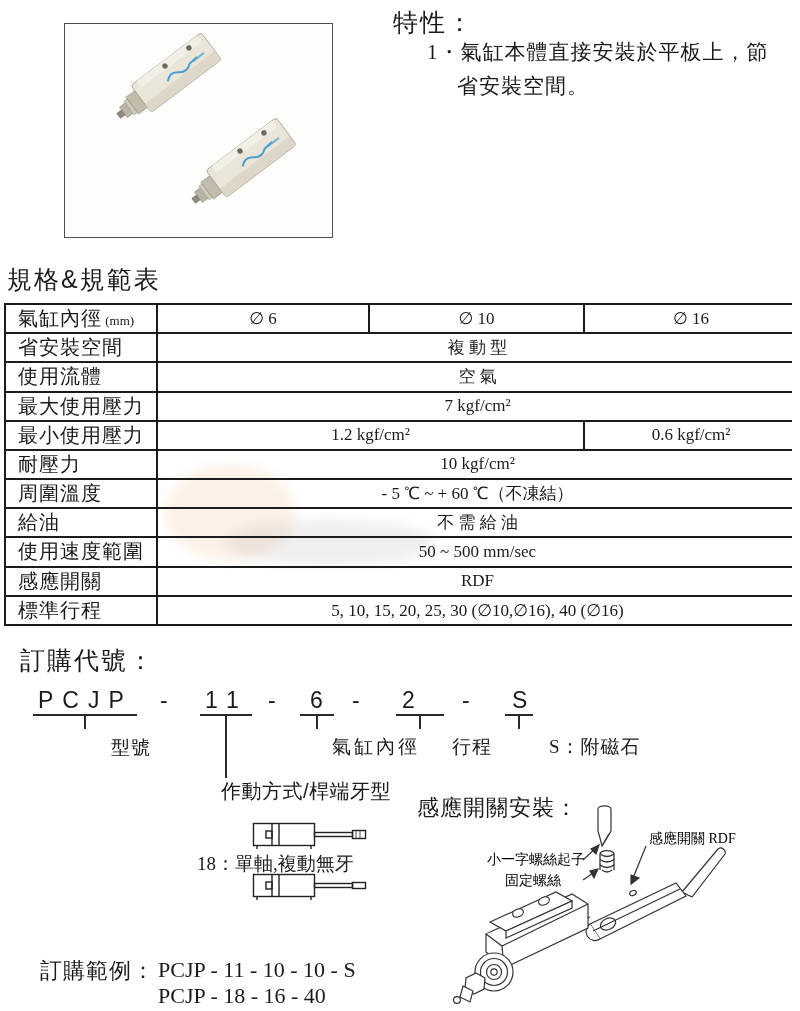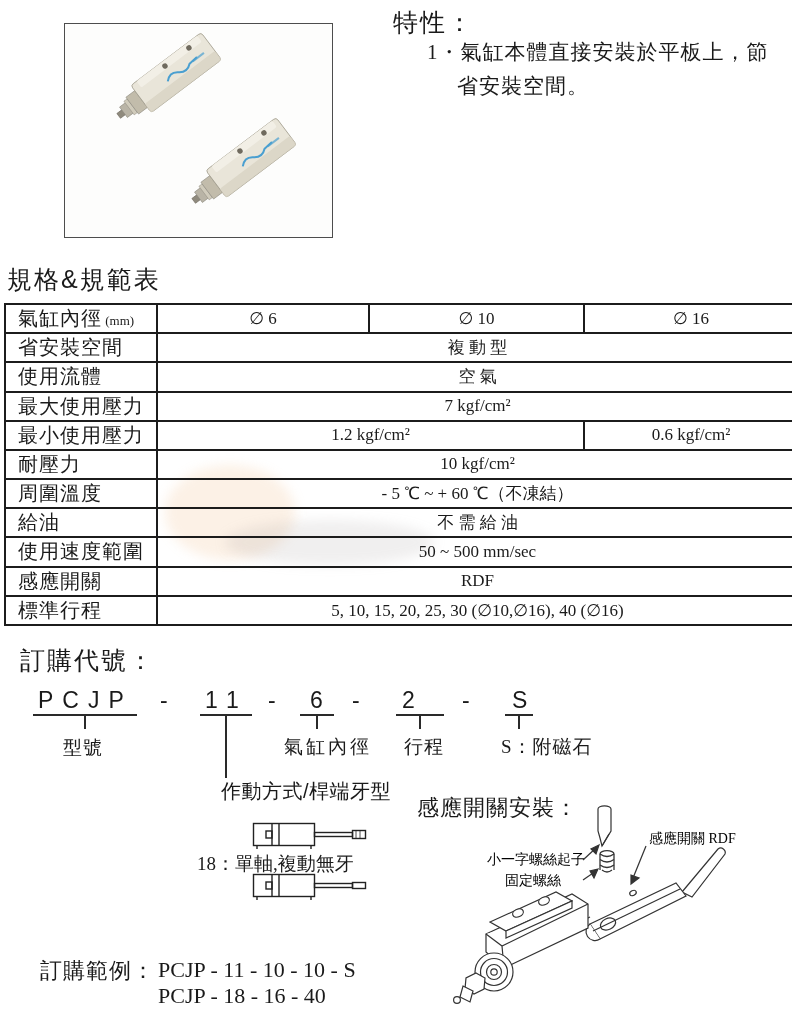--- a/index.html
+++ b/index.html
@@ -19,21 +19,21 @@
   #spec-table td { border:2px solid #1c1c1c; padding:0 2px; overflow:hidden; white-space:nowrap; }
   #spec-table td.lbl { font-size:20px; letter-spacing:1px; padding-left:12px; font-family:"Liberation Sans", sans-serif; }
   #spec-table td.val { text-align:center; font-size:17px; font-family:"Liberation Serif", serif; }
   #spec-table td.lbl .sfx { font-size:13px; letter-spacing:0; font-family:"Liberation Serif", serif; }
   
   .wm { border-radius:50%; filter:blur(6px); }
   
   .code-part { font-size:23px; letter-spacing:10px; white-space:nowrap; }
   .code-ul { height:0; border-top:2px solid #2a2a2a; }
   .code-tick { width:0; border-left:2px solid #2a2a2a; }
-  .code-lbl { font-size:19px; letter-spacing:1px; font-family:"Liberation Serif", serif; white-space:nowrap; }
+  .code-lbl { font-size:19px; letter-spacing:1px; font-family:"Liberation Serif", serif; white-space:nowrap;margin-left:48px; }
   .opt-line { font-size:19px; font-family:"Liberation Serif", serif; white-space:nowrap; }
   .example-line { font-size:22px; font-family:"Liberation Serif", serif; white-space:nowrap; }
   svg text { font-family:"Liberation Serif", serif; }
 </style>
 </head>
 <body>
 
 <div id="page">
 
   <div id="photo-box" class="abs">

